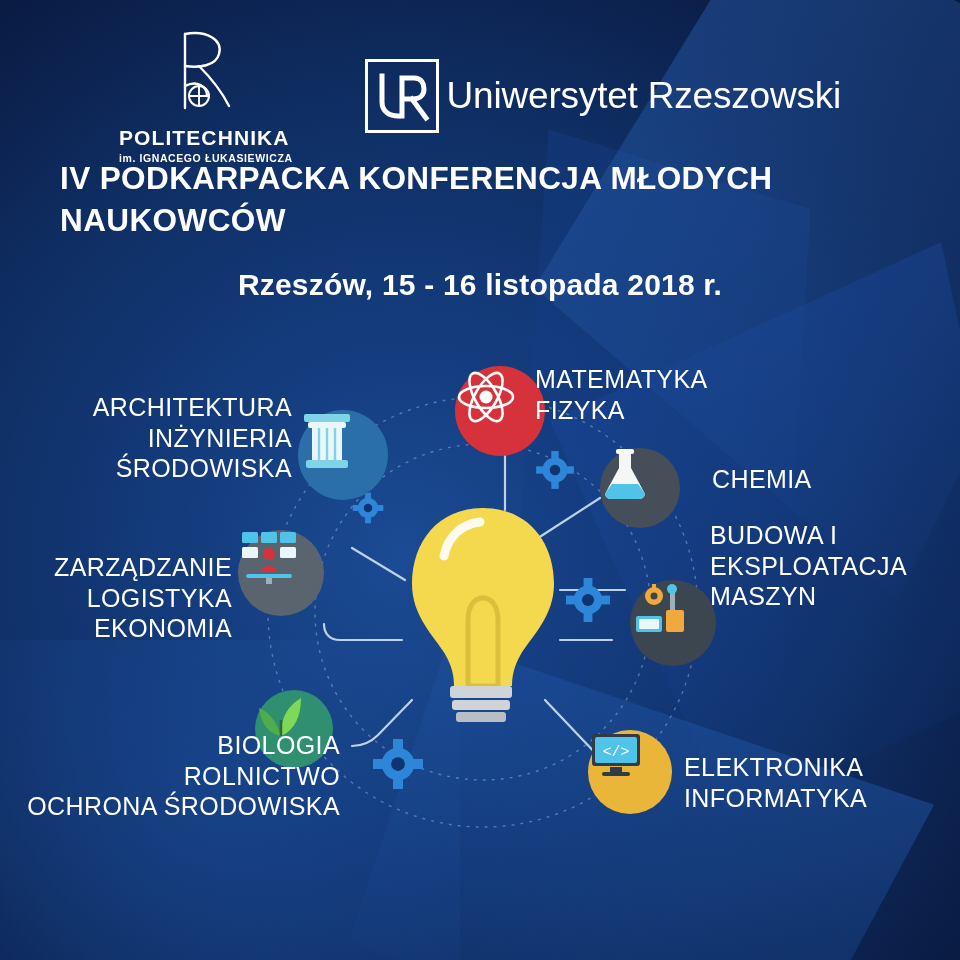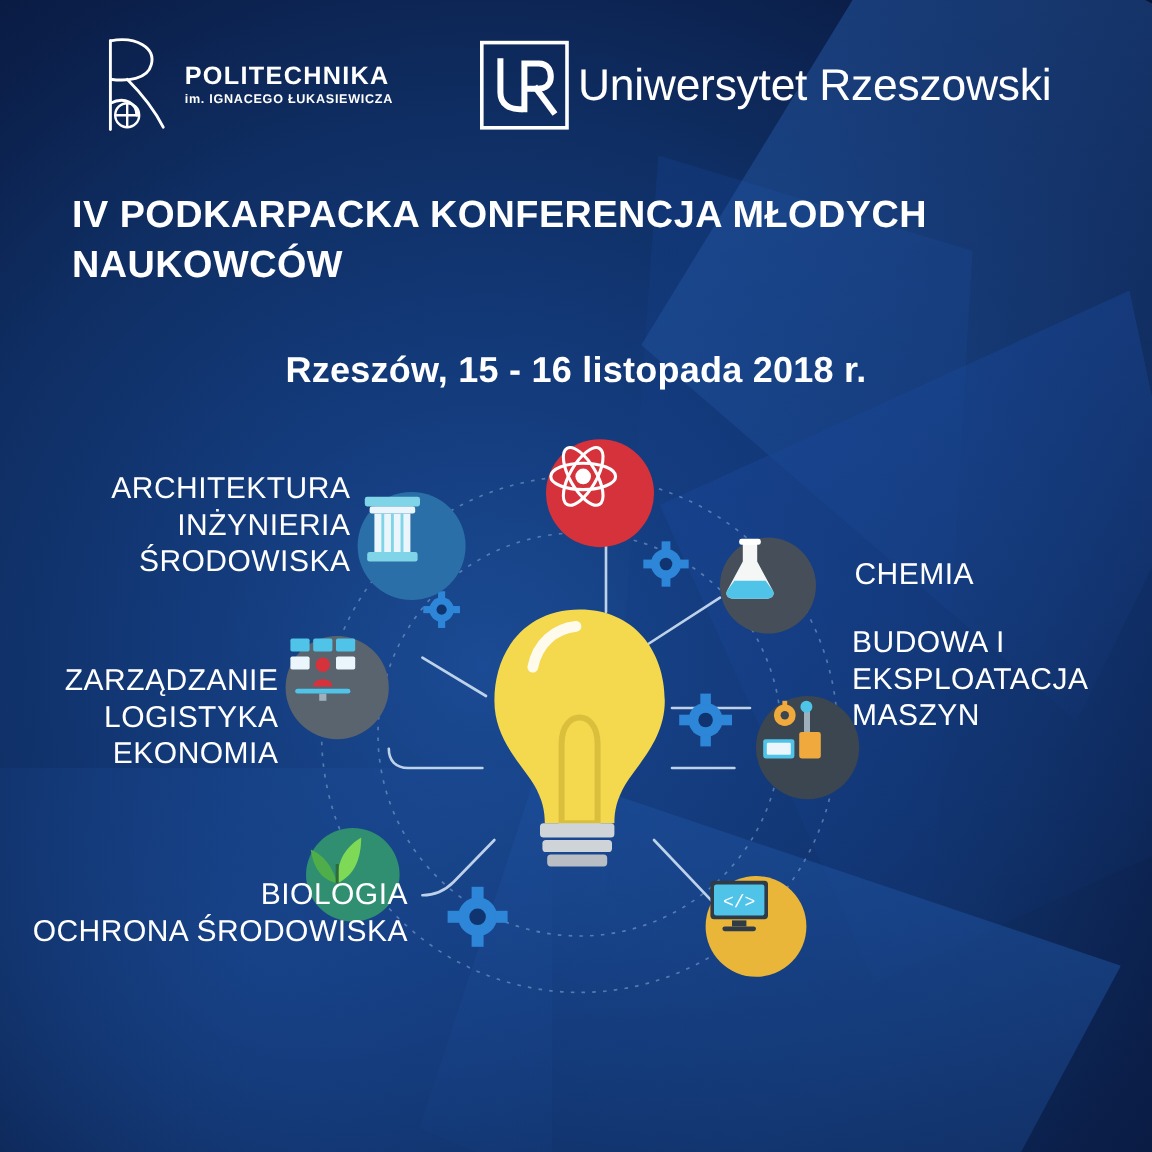--- a/index.html
+++ b/index.html
@@ -62,20 +62,21 @@
     width: 960px;
     display: flex;
     align-items: center;
     justify-content: center;
     gap: 72px;
   }
   .logo-prz {
     display: flex;
     align-items: center;
     gap: 12px;
+    flex-direction: column;
   }
   .prz-mark {
     width: 58px; height: 86px;
     position: relative;
   }
   .prz-text {
     line-height: 1.12;
   }
   .prz-t1, .prz-t2 {
     font-weight: bold;
@@ -113,21 +114,21 @@
     top: 158px;
     left: 60px;
     width: 840px;
     font-size: 31.5px;
     font-weight: bold;
     letter-spacing: 0.4px;
     line-height: 1.32;
   }
   .subtitle {
     position: absolute;
-    top: 292px;
+    top: 268px;
     left: 60px;
     width: 840px;
     text-align: center;
     font-size: 30px;
     font-weight: bold;
     letter-spacing: 0.2px;
   }
 
   
   .diagram {
@@ -285,20 +286,24 @@
     <div class="node" style="left:455px; top:26px; width:90px; height:90px; background:#d6323c;">
       <svg width="62" height="62" viewBox="0 0 62 62">
         <g fill="none" stroke="#ffffff" stroke-width="2.6">
           <ellipse cx="31" cy="31" rx="27" ry="11"></ellipse>
           <ellipse cx="31" cy="31" rx="27" ry="11" transform="rotate(60 31 31)"></ellipse>
           <ellipse cx="31" cy="31" rx="27" ry="11" transform="rotate(120 31 31)"></ellipse>
         </g>
         <circle cx="31" cy="31" r="6.5" fill="#ffffff"></circle>
       </svg>
     </div>
+    <div class="label l-right" style="left:535px; top:24px; width:220px;">
+      <div class="sc">Matematyka</div>
+      <div class="sc">Fizyka</div>
+    </div>
 
     <div class="node" style="left:600px; top:108px; width:80px; height:80px; background:#464f59;">
       <svg width="50" height="54" viewBox="0 0 50 54">
         <path d="M19 4 L31 4 L31 20 L44 44 C46 48 43 51 39 51 L11 51 C7 51 4 48 6 44 L19 20 Z" fill="#ffffff" opacity="0.95"></path>
         <path d="M12 36 L38 36 L44 44 C46 48 43 51 39 51 L11 51 C7 51 4 48 6 44 Z" fill="#4fc3e8"></path>
         <rect x="16" y="1" width="18" height="5" rx="2" fill="#ffffff"></rect>
       </svg>
     </div>
     <div class="label l-right" style="left:712px; top:124px; width:200px;">
       <div class="sc">Chemia</div>
@@ -324,30 +329,35 @@
 
     <div class="node" style="left:588px; top:390px; width:84px; height:84px; background:#eab63a;">
       <svg width="56" height="50" viewBox="0 0 56 50">
         <rect x="4" y="4" width="48" height="32" rx="3" fill="#2f3b46"></rect>
         <rect x="7" y="7" width="42" height="26" rx="2" fill="#4fc3e8"></rect>
         <text x="28" y="26" font-size="15" fill="#ffffff" text-anchor="middle" font-family="Liberation Mono, monospace">&lt;/&gt;</text>
         <rect x="22" y="37" width="12" height="5" fill="#2f3b46"></rect>
         <rect x="14" y="42" width="28" height="4" rx="2" fill="#2f3b46"></rect>
       </svg>
     </div>
+    <div class="label l-right" style="left:684px; top:412px; width:250px;">
+      <div class="sc">Elektronika</div>
+      <div class="sc">Informatyka</div>
+    </div>
 
     <div class="node" style="left:255px; top:350px; width:78px; height:78px; background:#2f8f70;">
       <svg width="52" height="52" viewBox="0 0 52 52">
         <path d="M26 46 C26 30 30 18 46 8 C46 26 40 40 26 46 Z" fill="#7ed957"></path>
         <path d="M26 46 C22 32 14 22 4 18 C6 34 14 44 26 46 Z" fill="#4fae4a"></path>
         <path d="M26 46 L26 30" stroke="#2f6b3a" stroke-width="2.5" fill="none"></path>
       </svg>
     </div>
     <div class="label l-left" style="left:10px; top:390px; width:330px;">
       <div class="sc">Biologia</div>
+      <div class="sc">Rolnictwo</div>
       <div class="sc">Ochrona Środowiska</div>
     </div>
 
     <div class="node" style="left:238px; top:190px; width:86px; height:86px; background:#59646f;">
       <svg width="62" height="56" viewBox="0 0 62 56">
         <rect x="4" y="2" width="16" height="11" rx="1.5" fill="#4fc3e8"></rect>
         <rect x="23" y="2" width="16" height="11" rx="1.5" fill="#4fc3e8"></rect>
         <rect x="42" y="2" width="16" height="11" rx="1.5" fill="#4fc3e8"></rect>
         <rect x="4" y="17" width="16" height="11" rx="1.5" fill="#eaf6fb"></rect>
         <rect x="42" y="17" width="16" height="11" rx="1.5" fill="#eaf6fb"></rect>

